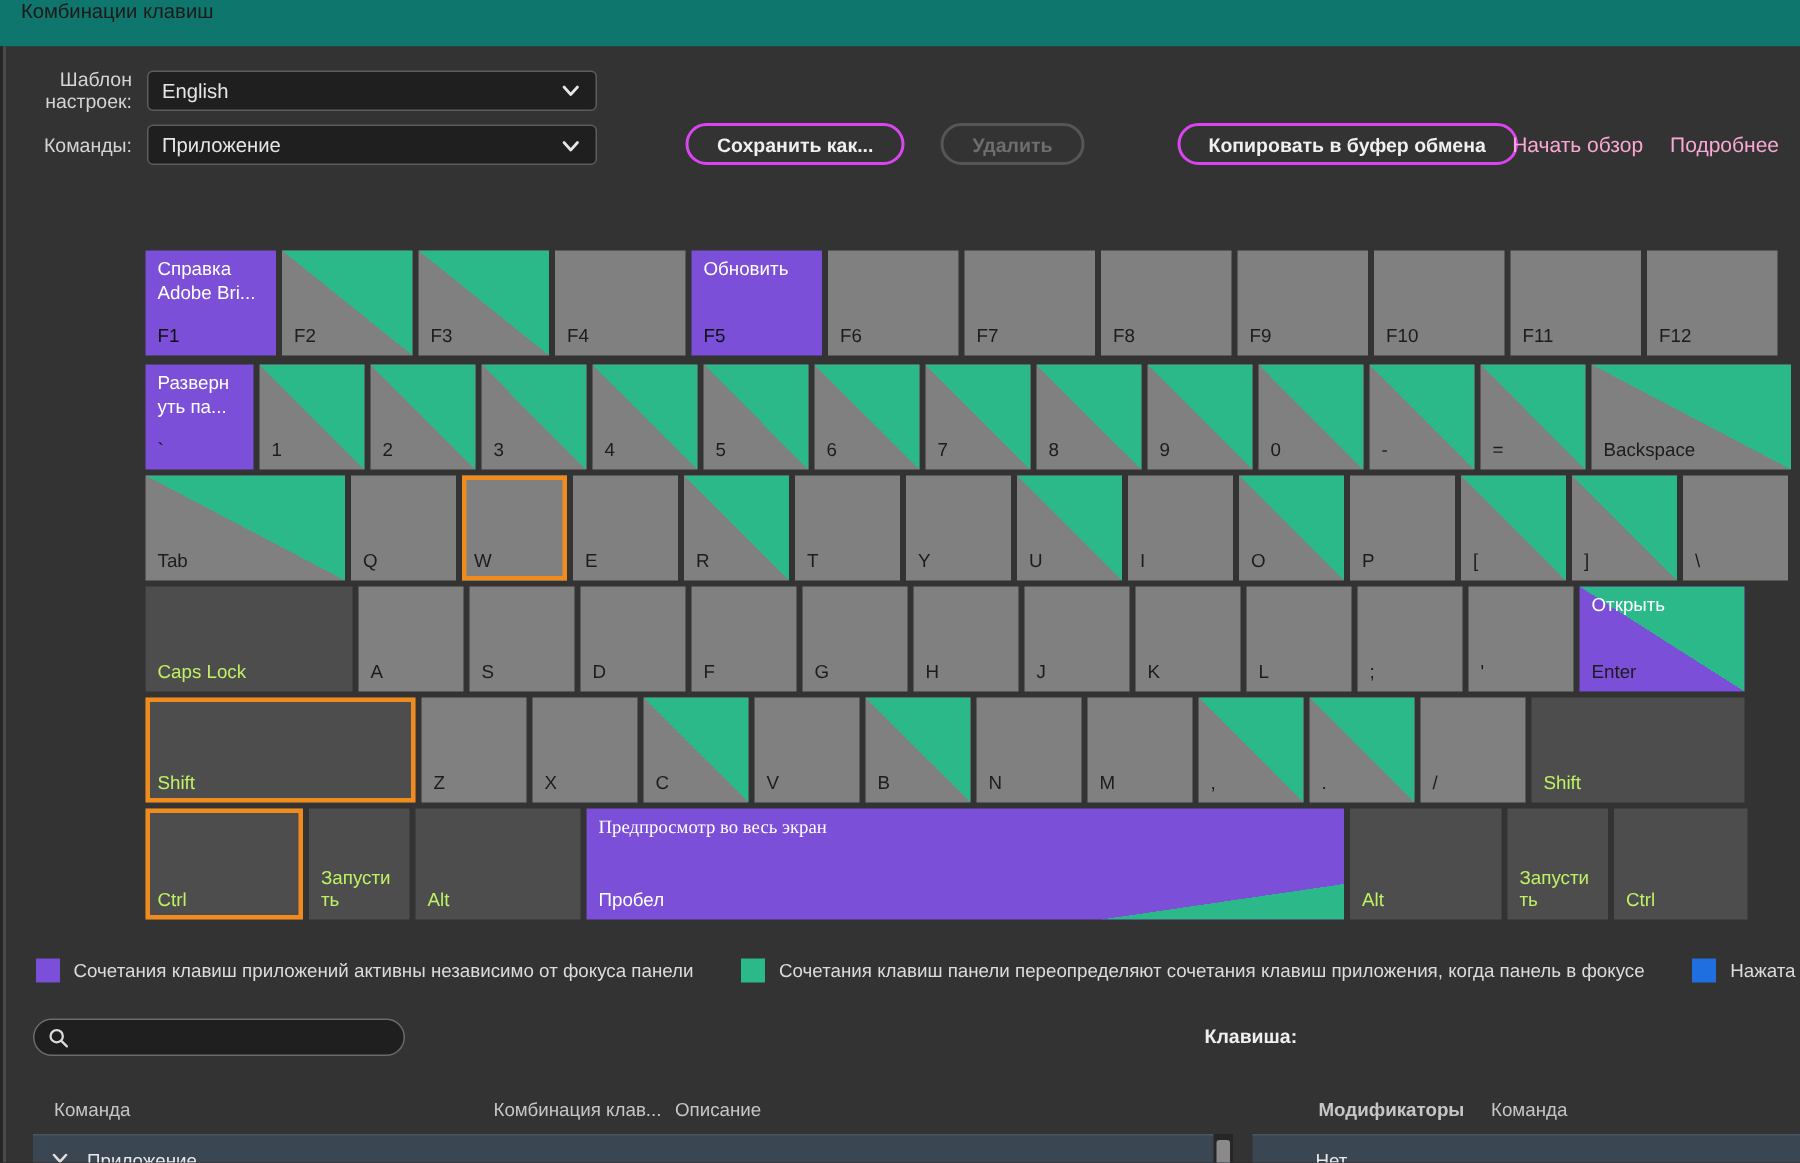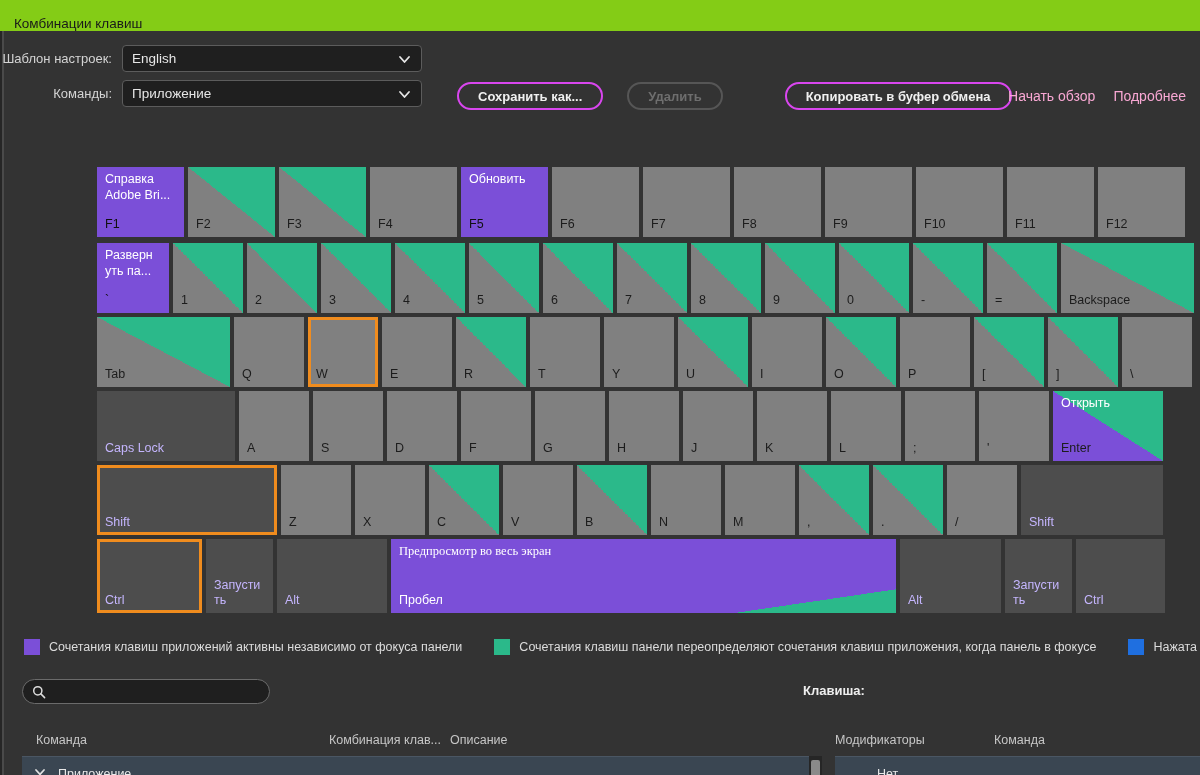--- a/index.html
+++ b/index.html
@@ -8,45 +8,45 @@
     width: 1200px; height: 775px;
     overflow: hidden;
     background: #2b2b2b;
     font-family: "Liberation Sans", sans-serif;
     -webkit-font-smoothing: antialiased;
   }
 
   
   #titlebar {
     height: 31px;
-    background: #84cc16;
+    background: #0f766e;
     color: #1a1a1a;
     display: flex;
-    align-items: flex-end;
+    align-items: flex-start;
     padding-left: 14px;
     font-size: 13.5px;
   }
 
   
   #dialog {
     position: relative;
     height: 744px;
     background: #333333;
     border-left: 2px solid #262626;
   }
 
   
   #toprow {
     padding: 14px 0 0 0;
     position: relative;
     height: 92px;
   }
   .field-line { display: flex; align-items: center; margin-bottom: 8px; }
   .field-label {
-    width: 120px; text-align: right;
+    width: 96px; text-align: right;
     color: #d4d4d4; font-size: 13px;
     padding-right: 10px;
   }
   .combo {
     position: relative;
     width: 300px; height: 27px;
     background: #1f1f1f;
     border: 1px solid #5c5c5c;
     border-radius: 4px;
     color: #e6e6e6;
@@ -114,21 +114,21 @@
   .key.dark { background: #4d4d4d; }
   .key.purple { background: #7b4fd8; }
   .key .kcap {
     position: absolute;
     left: 8px; bottom: 6px;
     font-size: 12.5px;
     color: #1c1c1c;
     z-index: 3;
     line-height: 1.15;
   }
-  .key.dark .kcap { color: #c4b5fd; }
+  .key.dark .kcap { color: #bef264; }
   .key.purple .kcap { color: #101010; }
   .key .kcmd {
     position: absolute;
     left: 8px; top: 5px; right: 5px;
     font-size: 12.5px;
     color: #ffffff;
     z-index: 3;
     line-height: 1.25;
     word-break: break-word;
   }
@@ -603,21 +603,21 @@
       </span>
       <input type="text" placeholder="" style="">
     </div>
 
     <div id="keylabel">Клавиша:</div>
 
     <div class="colhead" style="left:34px; top:62px;">Команда</div>
     <div class="colhead" style="left:327px; top:62px;">Комбинация клав...</div>
     <div class="colhead" style="left:448px; top:62px;">Описание</div>
 
-    <div class="colhead" style="left:833px; top:62px;">Модификаторы</div>
+    <div class="colhead" style="left:877px; top:62px;font-weight:bold;">Модификаторы</div>
     <div class="colhead" style="left:992px; top:62px;">Команда</div>
 
     <div id="leftlist">
       <div class="listrow">
         <span class="chev-sm">
           <svg width="12" height="12" viewBox="0 0 12 12">
               <path d="M2 4 L6 8.4 L10 4" fill="none" stroke="#e0e0e0" stroke-width="1.7" stroke-linecap="round" stroke-linejoin="round"></path>
             </svg>
         </span>
         <span class="rowtxt">Приложение</span>

